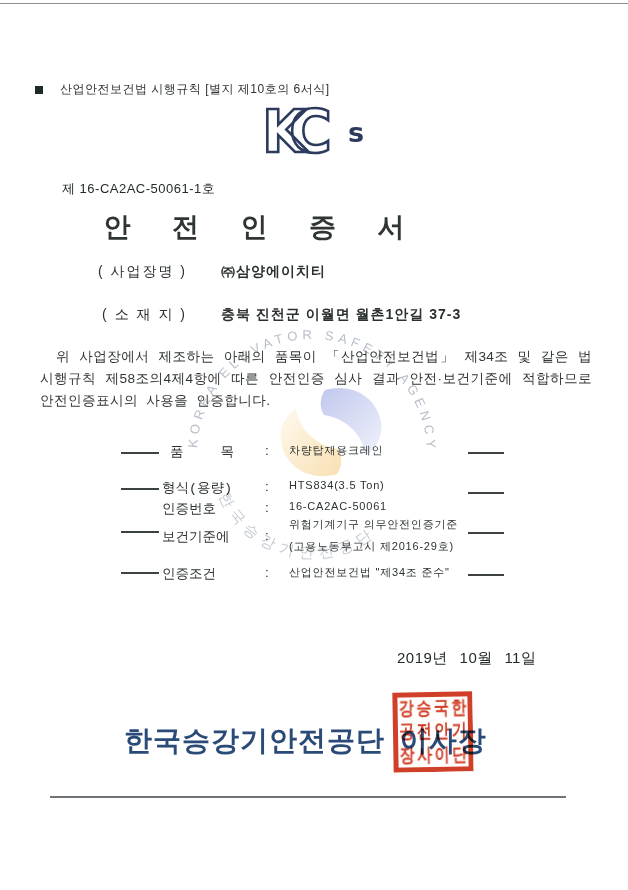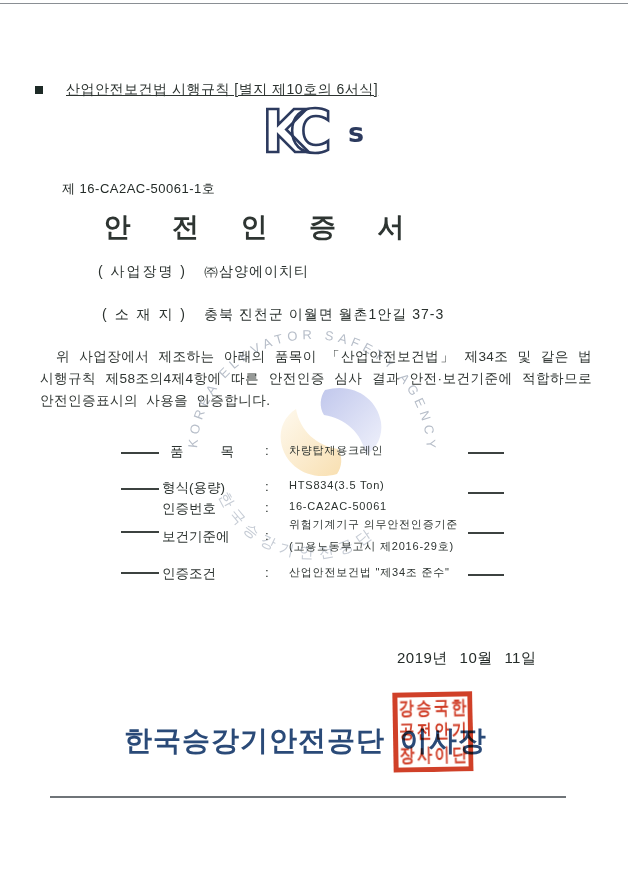--- a/index.html
+++ b/index.html
@@ -7,47 +7,47 @@
     position:relative;
     width:628px;height:890px;
     background:#ffffff;
     font-family:"Liberation Sans","DejaVu Sans",sans-serif;
     color:#2e3532;
     overflow:hidden;
   }
   .top-rule{position:absolute;top:3px;left:0;width:628px;height:1px;background:#8a8f94;}
   .bottom-rule{position:absolute;top:796px;left:50px;width:516px;height:2px;background:#6f7478;}
 
-  .notice{position:absolute;top:81px;left:35px;font-size:14px;letter-spacing:.5px;color:#2c3330;display:flex;align-items:center;gap:23px;text-decoration:underline;}
+  .notice{position:absolute;top:81px;left:35px;font-size:12px;letter-spacing:.5px;color:#2c3330;display:flex;align-items:center;gap:17px;}
   .notice .sq{width:8px;height:8px;background:#1d2a26;display:inline-block;}
 
   .kc-logo{position:absolute;top:100px;left:262px;width:110px;height:68px;}
 
   .doc-number{position:absolute;top:180px;left:62px;font-size:13px;letter-spacing:.5px;color:#242b28;}
 
   .title{position:absolute;top:209px;left:0;width:508px;text-align:center;
     font-size:27px;font-weight:bold;color:#20262
 3;letter-spacing:17px;text-indent:17px;}
 
   .party{position:absolute;left:55px;font-size:14px;color:#2a312e;}
   .party .lbl{letter-spacing:2px;display:inline-block;min-width:132px;text-align:right;}
-  .party .val{margin-left:13px;letter-spacing:1px;}
+  .party .val{margin-left:30px;letter-spacing:1px;font-weight:bold;}
   .party.biz{top:263px;}
   .party.addr{top:306px;}
 
   .paragraph{position:absolute;top:346px;left:40px;width:552px;
     font-size:13.6px;line-height:1.63;text-align:justify;word-spacing:4px;
     color:#303633;text-indent:16px;letter-spacing:.4px;}
 
   .watermark{position:absolute;top:312px;left:175px;width:274px;height:274px;z-index:0;pointer-events:none;}
 
   .content{position:relative;z-index:1;}
 
   .frow-label{position:absolute;font-size:13.5px;color:#2b322f;left:162px;width:80px;
-    display:inline-block;text-align:justify;text-align-last:justify;}
+    display:inline-block;text-align:justify;text-align-last:justify;font-family:Liberation Mono, monospace;}
   .frow-colon{position:absolute;left:265px;font-size:13.5px;color:#2b322f;}
   .frow-value{position:absolute;left:289px;font-size:11px;color:#2b322f;letter-spacing:.8px;}
   .dash{position:absolute;height:2px;background:#3c4240;}
   .dash.l{left:121px;width:38px;}
   .dash.r{left:468px;width:36px;}
 
   .date-line{position:absolute;top:649px;left:397px;font-size:15px;color:#242b28;word-spacing:7px;letter-spacing:.5px;}
 
   .issuer{position:absolute;top:722px;left:124px;font-size:28px;font-weight:600;
     color:#2a4a78;letter-spacing:1px;word-spacing:6px;z-index:1;}

